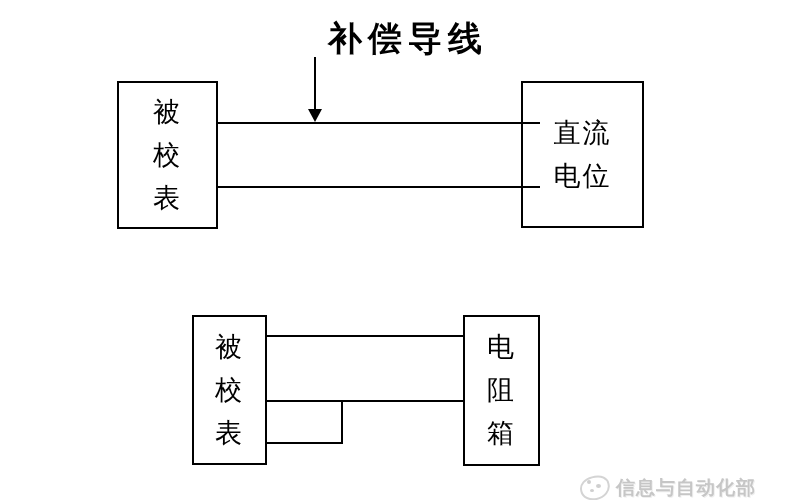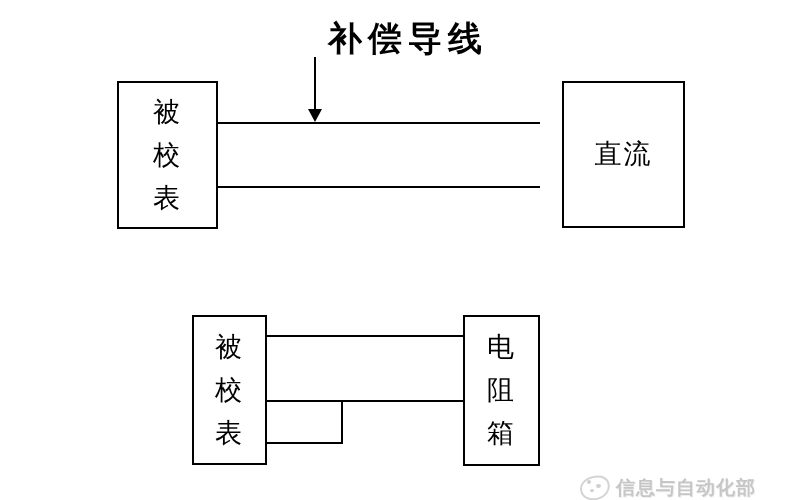--- a/index.html
+++ b/index.html
@@ -26,21 +26,21 @@
     color: #000;
   }
   .box .bline {
     font-size: 27px;
     line-height: 43px;
     letter-spacing: 2px;
     white-space: nowrap;
     text-align: center;
   }
   .box-top-left   { left: 117px; top: 81px;  width: 101px; height: 148px; }
-  .box-top-right  { left: 562px; top: 81px;  width: 123px; height: 147px; }
+  .box-top-right  { left: 521px; top: 81px;  width: 123px; height: 147px; }
   .box-bot-left   { left: 192px; top: 315px; width: 75px;  height: 150px; }
   .box-bot-right  { left: 463px; top: 315px; width: 77px;  height: 151px; }
 
   
   .wire { position: absolute; background: #000; }
   .wire-top-1 { left: 218px; top: 122px; width: 322px; height: 2px; }
   .wire-top-2 { left: 218px; top: 186px; width: 322px; height: 2px; }
   .wire-bot-1 { left: 267px; top: 335px; width: 196px; height: 2px; }
   .wire-bot-2 { left: 267px; top: 400px; width: 196px; height: 2px; }
   .wire-bot-3 { left: 267px; top: 442px; width: 76px;  height: 2px; }
@@ -120,20 +120,21 @@
   <div class="arrow-head"></div>
 
   <div class="box box-top-left">
     <div class="bline">被</div>
     <div class="bline">校</div>
     <div class="bline">表</div>
   </div>
 
   <div class="box box-top-right">
     <div class="bline">直流</div>
+    <div class="bline">电位</div>
   </div>
 
   <div class="wire wire-top-1"></div>
   <div class="wire wire-top-2"></div>
 
   <div class="box box-bot-left">
     <div class="bline">被</div>
     <div class="bline">校</div>
     <div class="bline">表</div>
   </div>

